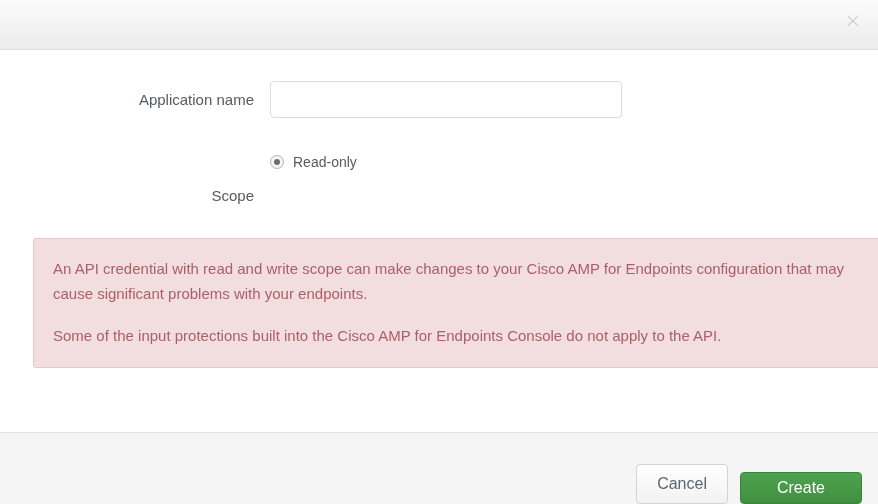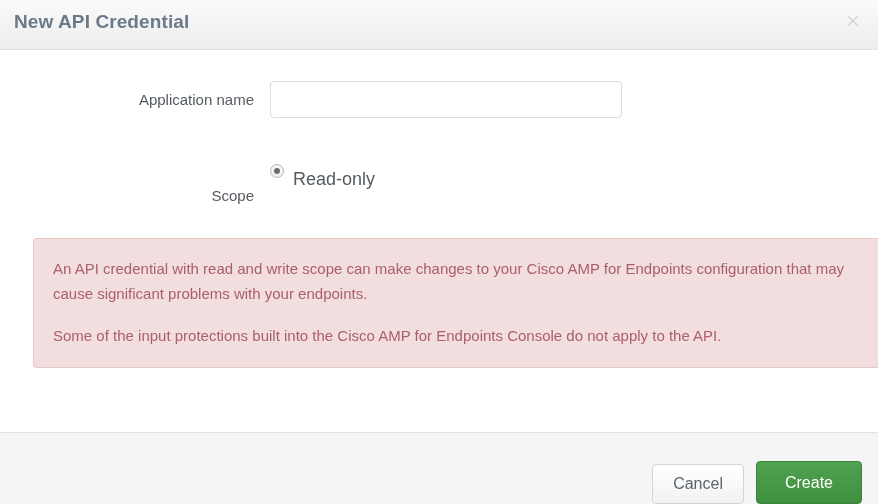--- a/index.html
+++ b/index.html
@@ -140,24 +140,23 @@
     left: 50%;
     top: 50%;
     width: 6px;
     height: 6px;
     margin-left: -3px;
     margin-top: -3px;
     border-radius: 50%;
     background: #6d6d6d;
   }
   .radio-label {
-    font-size: 18px;
+    font-size: 14px;
     color: #555b60;
     line-height: 18px;
-    margin-top: 17px;
   }
 
   
   .warning-panel {
     position: absolute;
     left: 16px;
     top: 188px;
     width: 858px;
     box-sizing: border-box;
     background: #f2dede;
@@ -198,34 +197,33 @@
     line-height: 1;
   }
   .btn-cancel {
     height: 40px;
     padding: 0 20px;
     color: #5a6570;
     background: linear-gradient(to bottom, #ffffff 0%, #f2f2f2 100%);
     border: 1px solid #d4d4d4;
   }
   .btn-create {
-    height: 43px;
-    padding: 0 28px;
+    height: 32px;
+    padding: 0 36px;
     color: #ffffff;
     background: linear-gradient(to bottom, #4fa24f 0%, #3f8f3f 100%);
     border: 1px solid #3a833a;
   }
 </style>
 </head>
 <body>
 
 <div class="modal">
 
   <div class="modal-header">
-    <div class="modal-title">New API Credential</div>
     <div class="close-icon">×</div>
   </div>
 
   <div class="modal-body">
 
     <div class="form-row row-appname">
       <div class="field-label">Application name</div>
       <input class="text-input" type="text" value="" placeholder="" style="">
     </div>
 

